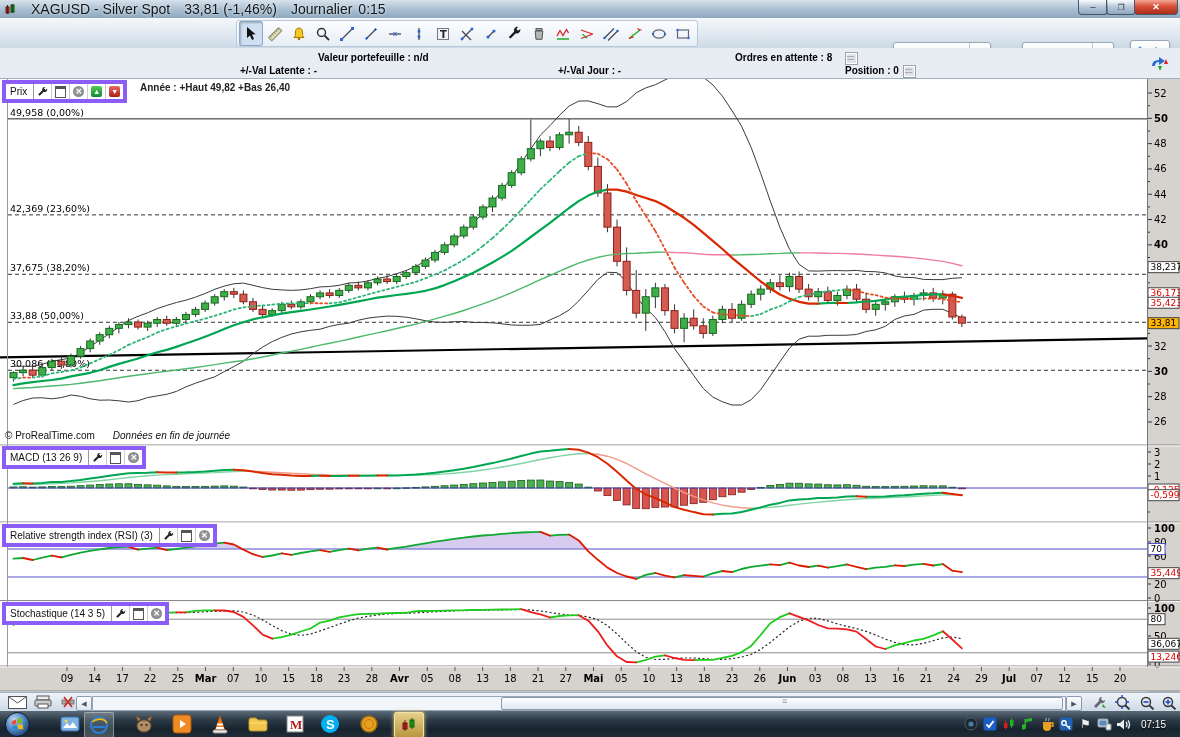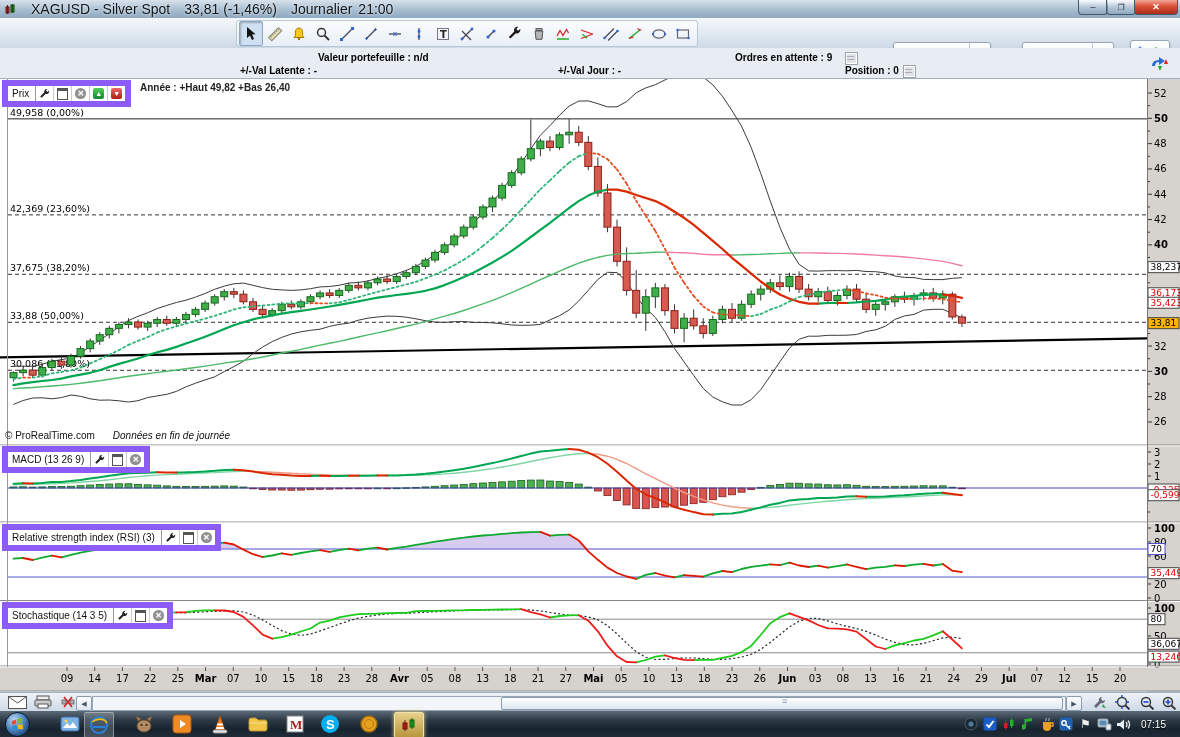--- a/index.html
+++ b/index.html
@@ -18,21 +18,21 @@
   .combo{position:absolute;top:24px;height:19px;background:linear-gradient(#ffffff,#f2f5f9 55%,#e3e9f0);border:1px solid #97a7b7;border-radius:3px;display:flex;align-items:center;font-size:11px;font-weight:bold;color:#111;padding:0 5px;box-shadow:0 1px 2px rgba(0,0,0,.2);}
   .combo .arrow{margin-left:auto;padding-left:7px;border-left:1px solid #bcc8d4;font-size:8px;color:#345;height:100%;display:flex;align-items:center;}
   #chartTypeBtn{position:absolute;left:1130px;top:22px;width:38px;height:24px;background:linear-gradient(#ffffff,#e9eef4);border:1px solid #97a7b7;border-radius:3px;display:flex;align-items:center;justify-content:center;box-shadow:0 1px 2px rgba(0,0,0,.2);}
   
   #inforow{position:absolute;left:0;top:48px;width:1180px;height:42px;background:#e8edf3;}
   .info{position:absolute;font-size:10px;font-weight:bold;color:#000;white-space:nowrap;}
   .mini-grid{position:absolute;width:11px;height:11px;background:#dfe3e8;border:1px solid #9aa2aa;box-shadow:inset 0 0 0 1px #fff;}
   .mini-grid:before{content:"";position:absolute;left:1px;top:3px;width:7px;height:1px;background:#aab;box-shadow:0 3px 0 #aab;}
   
   #chart{position:absolute;left:0;top:78px;}
-  .phead{position:absolute;background:#fff;border:6px solid #8b5cf6;height:15px;display:flex;align-items:stretch;font-size:10px;color:#111;z-index:5;}
+  .phead{position:absolute;background:#fff;border:4px solid #8b5cf6;height:15px;display:flex;align-items:stretch;font-size:10px;color:#111;z-index:5;}
   .phead-label{padding:0 6px 0 4px;border-right:1px solid #999;display:flex;align-items:center;white-space:nowrap;}
   .phead-btn{width:17px;display:flex;align-items:center;justify-content:center;border-right:1px solid #ccc;}
   .phead-btn:last-child{border-right:none;}
   .close-ico{width:11px;height:11px;border-radius:50%;background:radial-gradient(#aaa,#777);color:#fff;font-size:8px;line-height:11px;text-align:center;font-weight:bold;}
   .frame-ico{width:9px;height:8px;border:1px solid #555;border-top:3px solid #555;}
   .updown{width:11px;height:11px;display:flex;align-items:center;justify-content:center;font-size:7px;color:#fff;border-radius:2px;}
   .annee{position:absolute;left:140px;top:82px;font-size:10px;font-weight:bold;color:#222;z-index:5;white-space:nowrap;}
   .copyright{position:absolute;left:5px;top:430px;font-size:10px;color:#111;z-index:5;white-space:nowrap;}
   .copyright .it{font-style:italic;margin-left:18px;}
   
@@ -62,21 +62,21 @@
       <svg width="13" height="13">
           <rect x="2" y="4" width="3" height="6" fill="#c33" stroke="#611"></rect>
           <rect x="7" y="2" width="3" height="7" fill="#2a2" stroke="#141"></rect>
           <line x1="3.5" y1="2" x2="3.5" y2="11" stroke="#611"></line>
           <line x1="8.5" y1="1" x2="8.5" y2="10" stroke="#141"></line>
         </svg>
     </span>
     <span class="ttxt">XAGUSD - Silver Spot</span>
     <span class="ttxt">33,81 (-1,46%)</span>
     <span class="ttxt">Journalier</span>
-    <span class="ttxt" style="margin-left:6px">21:00</span>
+    <span class="ttxt" style="margin-left:6px">0:15</span>
     <div class="winbtn" style="left:1078px;width:28px;">–</div>
     <div class="winbtn" style="left:1106px;width:28px;font-size:8px;">❐</div>
     <div class="winbtn close" style="left:1134px;width:42px;">✕</div>
   </div>
 
   <div id="toolbar">
     <div id="tools">
         <div class="tool sel">
           <svg width="16" height="16">
             <path d="M4 1l0 11 3-2.6 2 4.6 2-1-2-4.4 3.6-.4z" fill="#111"></path>
@@ -217,21 +217,21 @@
           <rect x="3" y="3" width="4" height="4" fill="#48f" transform="rotate(45 5 5)"></rect>
           <rect x="2" y="15" width="26" height="2" fill="#b55"></rect>
         </svg>
     </div>
   </div>
 
   <div id="inforow">
     <span class="info" style="left:318px;top:4px;">Valeur portefeuille : n/d</span>
     <span class="info" style="left:240px;top:17px;">+/-Val Latente : -</span>
     <span class="info" style="left:558px;top:17px;">+/-Val Jour : -</span>
-    <span class="info" style="left:735px;top:4px;">Ordres en attente : 9</span>
+    <span class="info" style="left:735px;top:4px;">Ordres en attente : 8</span>
     <span class="mini-grid" style="left:845px;top:4px;"></span>
     <span class="info" style="left:845px;top:17px;">Position : 0</span>
     <span class="mini-grid" style="left:903px;top:17px;"></span>
     <span style="position:absolute;left:1148px;top:8px;">
       <svg width="22" height="18">
           <path d="M4 10 Q4 4 11 4 L11 1 L17 5 L11 9 L11 6 Q7 6 7 10z" fill="#2a6ad4"></path>
           <path d="M16 8l2-5 2 5z" fill="#d22"></path>
           <path d="M14 10l-2 5-2-5z" fill="#2a2"></path>
         </svg>
     </span>

